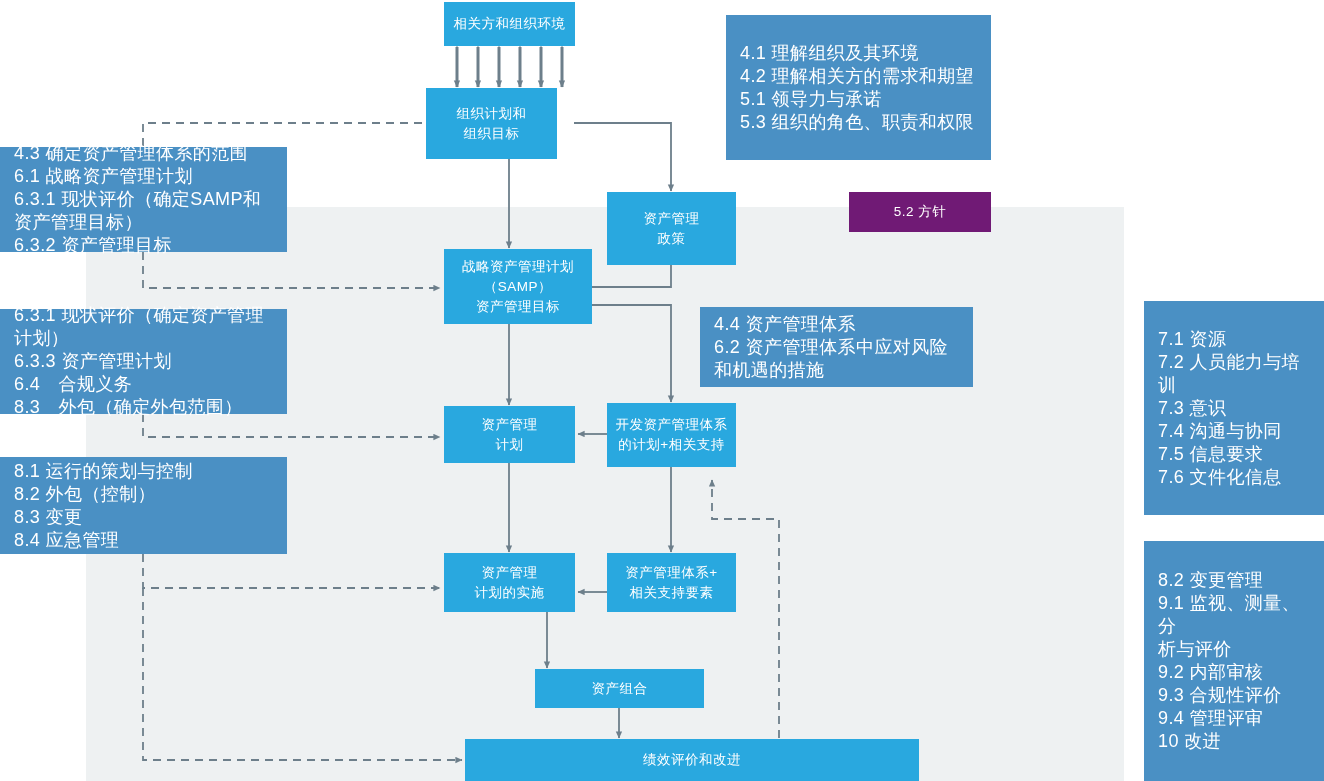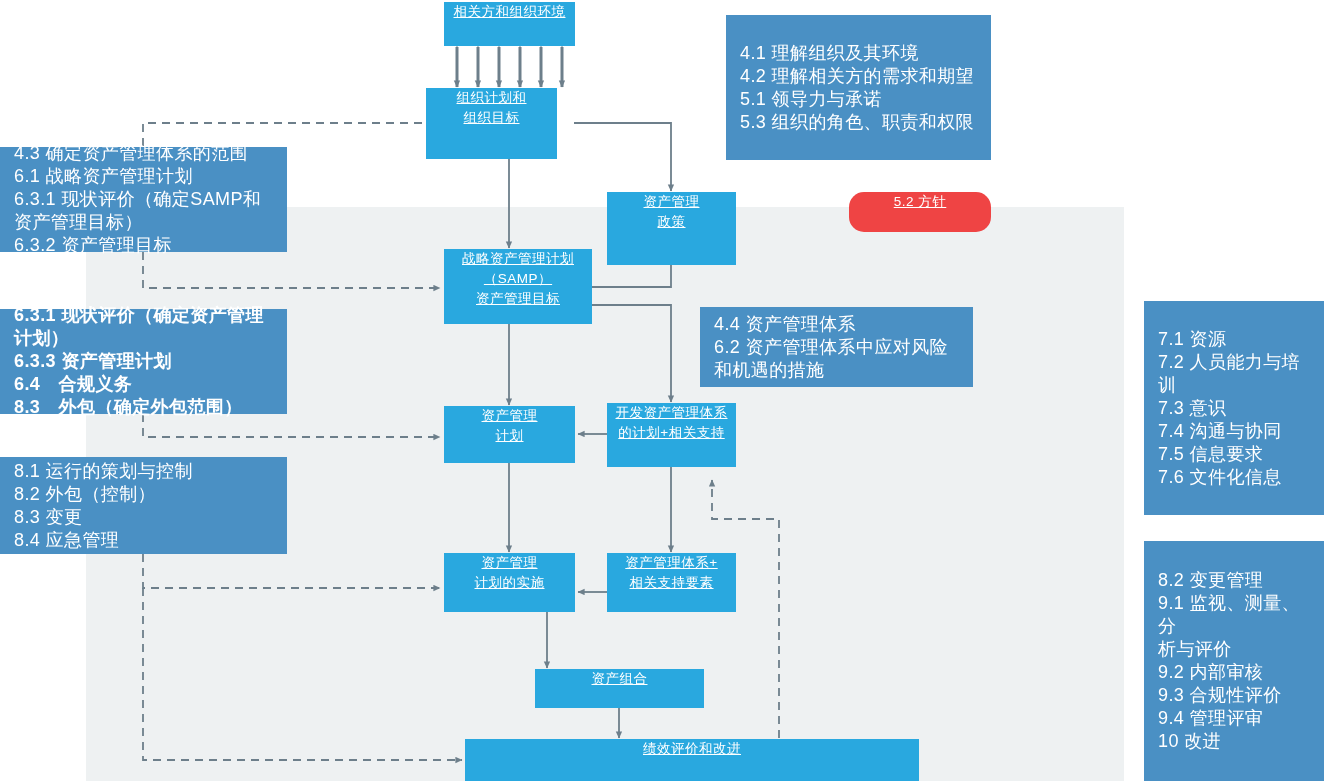--- a/index.html
+++ b/index.html
@@ -23,30 +23,29 @@
     position: absolute;
     background: #eef1f2;
   }
   .node {
     position: absolute;
     box-sizing: border-box;
     color: #ffffff;
     display: flex;
     flex-direction: column;
     align-items: center;
-    justify-content: flex-start;
+    justify-content: center;
     text-align: center;
     font-size: 13.5px;
     line-height: 20px;
     letter-spacing: 0.5px;
-    text-decoration: underline;
   }
   .node .ln { display: block; white-space: nowrap; }
   .cyan  { background: #29a8df; }
-  .blue  { background: #ef4444; border-radius: 15px; }
+  .blue  { background: #701a75; }
   .sidebox {
     position: absolute;
     box-sizing: border-box;
     color: #ffffff;
     background: #4a90c4;
     font-size: 18px;
     line-height: 23px;
     letter-spacing: 0.4px;
     padding: 10px 14px;
     display: flex;
@@ -186,21 +185,21 @@
     <span class="ln">5.3 组织的角色、职责和权限</span>
   </div>
 
   <div class="sidebox" style="left:0px; top:147px; width:287px; height:105px;">
     <span class="ln">4.3 确定资产管理体系的范围</span>
     <span class="ln">6.1 战略资产管理计划</span>
     <span class="ln">6.3.1 现状评价（确定SAMP和资产管理目标）</span>
     <span class="ln">6.3.2 资产管理目标</span>
   </div>
 
-  <div class="sidebox" style="left:0px; top:309px; width:287px; height:105px;font-weight:bold;">
+  <div class="sidebox" style="left:0px; top:309px; width:287px; height:105px;">
     <span class="ln">6.3.1 现状评价（确定资产管理计划）</span>
     <span class="ln">6.3.3 资产管理计划</span>
     <span class="ln">6.4　合规义务</span>
     <span class="ln">8.3　外包（确定外包范围）</span>
   </div>
 
   <div class="sidebox" style="left:0px; top:457px; width:287px; height:97px;">
     <span class="ln">8.1 运行的策划与控制</span>
     <span class="ln">8.2 外包（控制）</span>
     <span class="ln">8.3 变更</span>

